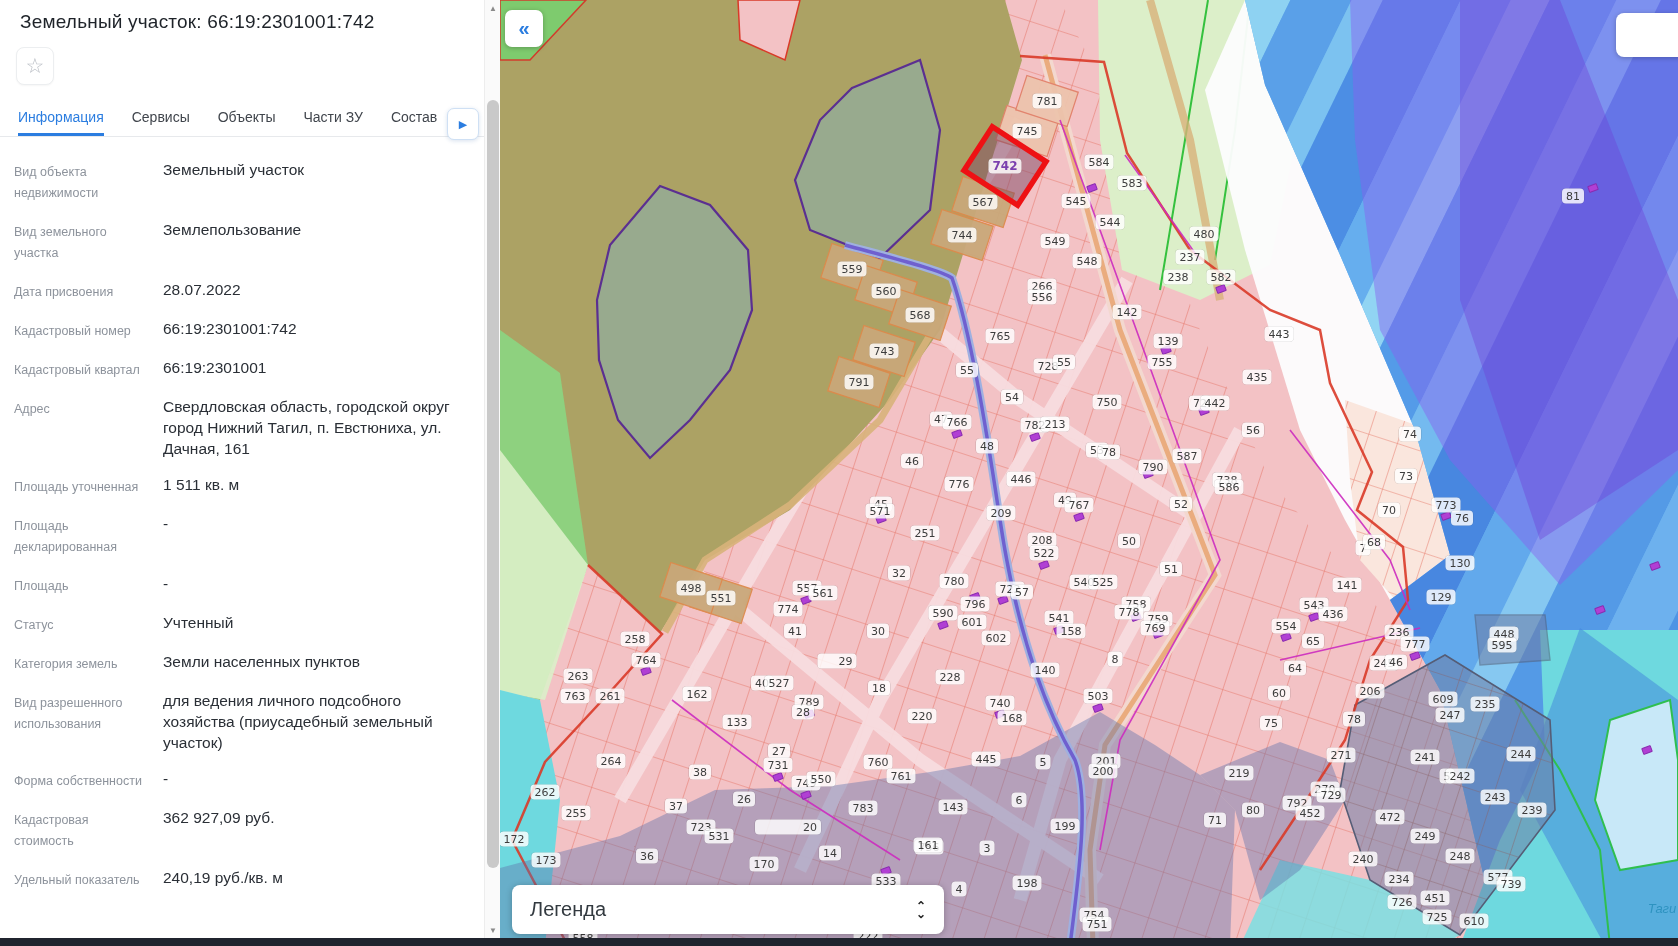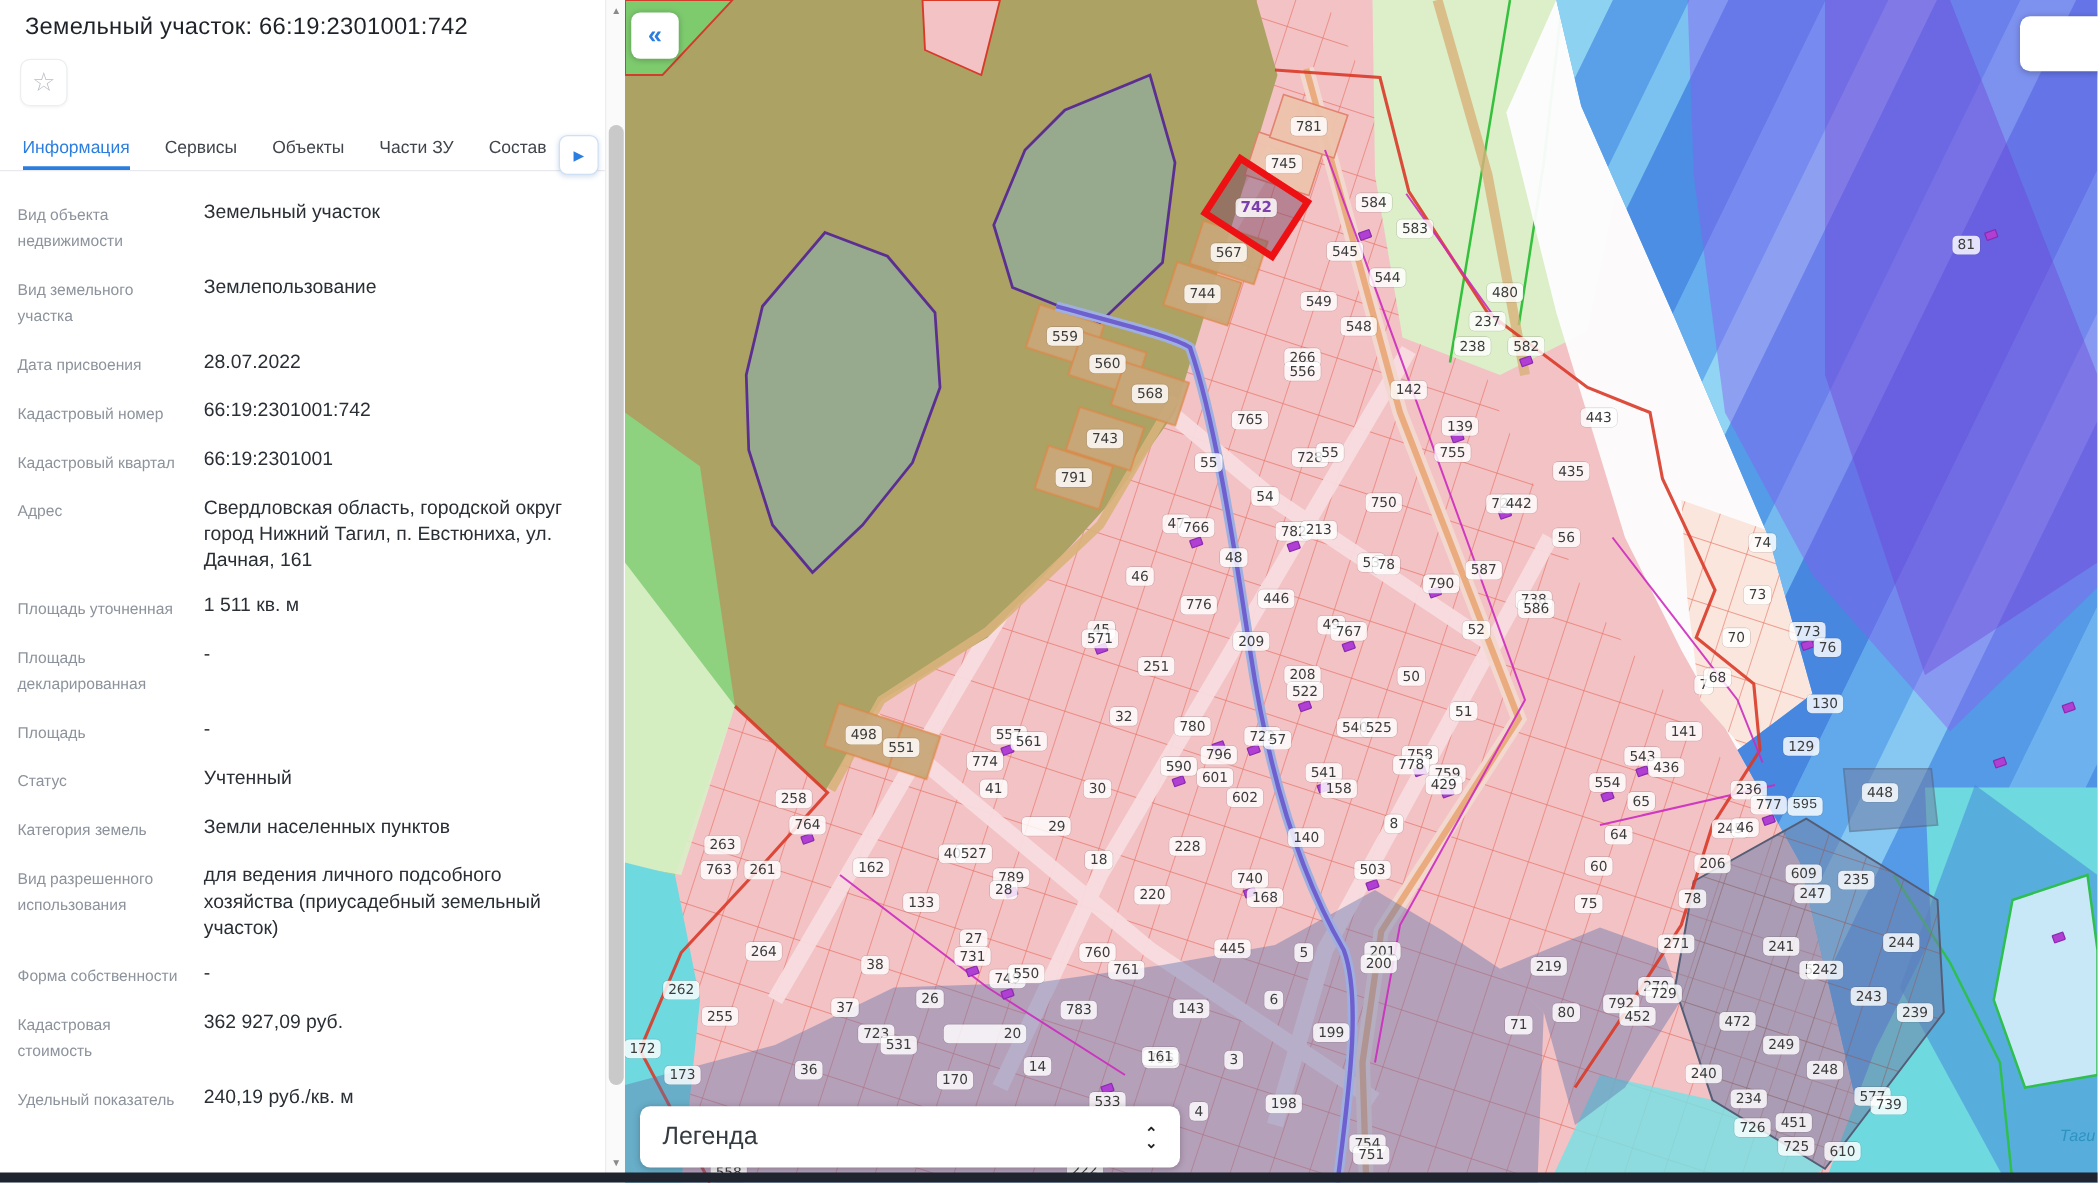--- a/index.html
+++ b/index.html
@@ -438,21 +438,21 @@
         <div class="map-label" style="left: 863px; top: 548px;">7</div>
         <div class="map-label" style="left: 874px; top: 542px;">68</div>
         <div class="map-label" style="left: 847px; top: 585px;">141</div>
         <div class="map-label" style="left: 814px; top: 605px;">543</div>
         <div class="map-label" style="left: 833px; top: 614px;">436</div>
         <div class="map-label" style="left: 786px; top: 626px;">554</div>
         <div class="map-label" style="left: 899px; top: 632px;">236</div>
         <div class="map-label" style="left: 941px; top: 597px;">129</div>
         <div class="map-label" style="left: 960px; top: 563px;">130</div>
         <div class="map-label" style="left: 1004px; top: 634px;">448</div>
-        <div class="map-label" style="left: 944px; top: 645px; font-family: Liberation Mono, monospace;">595</div>
+        <div class="map-label" style="left: 1002px; top: 645px;">595</div>
         <div class="map-label" style="left: 813px; top: 641px;">65</div>
         <div class="map-label" style="left: 915px; top: 644px;">777</div>
         <div class="map-label" style="left: 795px; top: 668px;">64</div>
         <div class="map-label" style="left: 884px; top: 663px;">245</div>
         <div class="map-label" style="left: 896px; top: 662px;">46</div>
         <div class="map-label" style="left: 870px; top: 691px;">206</div>
         <div class="map-label" style="left: 854px; top: 719px;">78</div>
         <div class="map-label" style="left: 841px; top: 755px;">271</div>
         <div class="map-label" style="left: 825px; top: 789px;">270</div>
         <div class="map-label" style="left: 831px; top: 795px;">729</div>
@@ -484,21 +484,21 @@
         <div class="map-label" style="left: 721px; top: 277px;">582</div>
         <div class="map-label" style="left: 1073px; top: 196px;">81</div>
         <div class="map-label" style="left: 779px; top: 693px;">60</div>
         <div class="map-label" style="left: 771px; top: 723px;">75</div>
         <div class="map-label" style="left: 715px; top: 820px;">71</div>
         <div class="map-label" style="left: 753px; top: 810px;">80</div>
         <div class="map-label" style="left: 739px; top: 773px;">219</div>
         <div class="map-label" style="left: 636px; top: 604px;">758</div>
         <div class="map-label" style="left: 629px; top: 612px;">778</div>
         <div class="map-label" style="left: 658px; top: 619px;">759</div>
-        <div class="map-label" style="left: 655px; top: 628px;">429</div>
+        <div class="map-label" style="left: 655px; top: 628px;">769</div>
         <div class="map-label" style="left: 559px; top: 618px;">541</div>
         <div class="map-label" style="left: 571px; top: 631px;">158</div>
         <div class="map-label" style="left: 615px; top: 659px;">8</div>
         <div class="map-label" style="left: 545px; top: 670px;">140</div>
         <div class="map-label" style="left: 598px; top: 696px;">503</div>
         <div class="map-label" style="left: 500px; top: 703px;">740</div>
         <div class="map-label" style="left: 512px; top: 718px;">168</div>
         <div class="map-label" style="left: 543px; top: 762px;">5</div>
         <div class="map-label" style="left: 519px; top: 800px;">6</div>
         <div class="map-label" style="left: 606px; top: 761px;">201</div>

